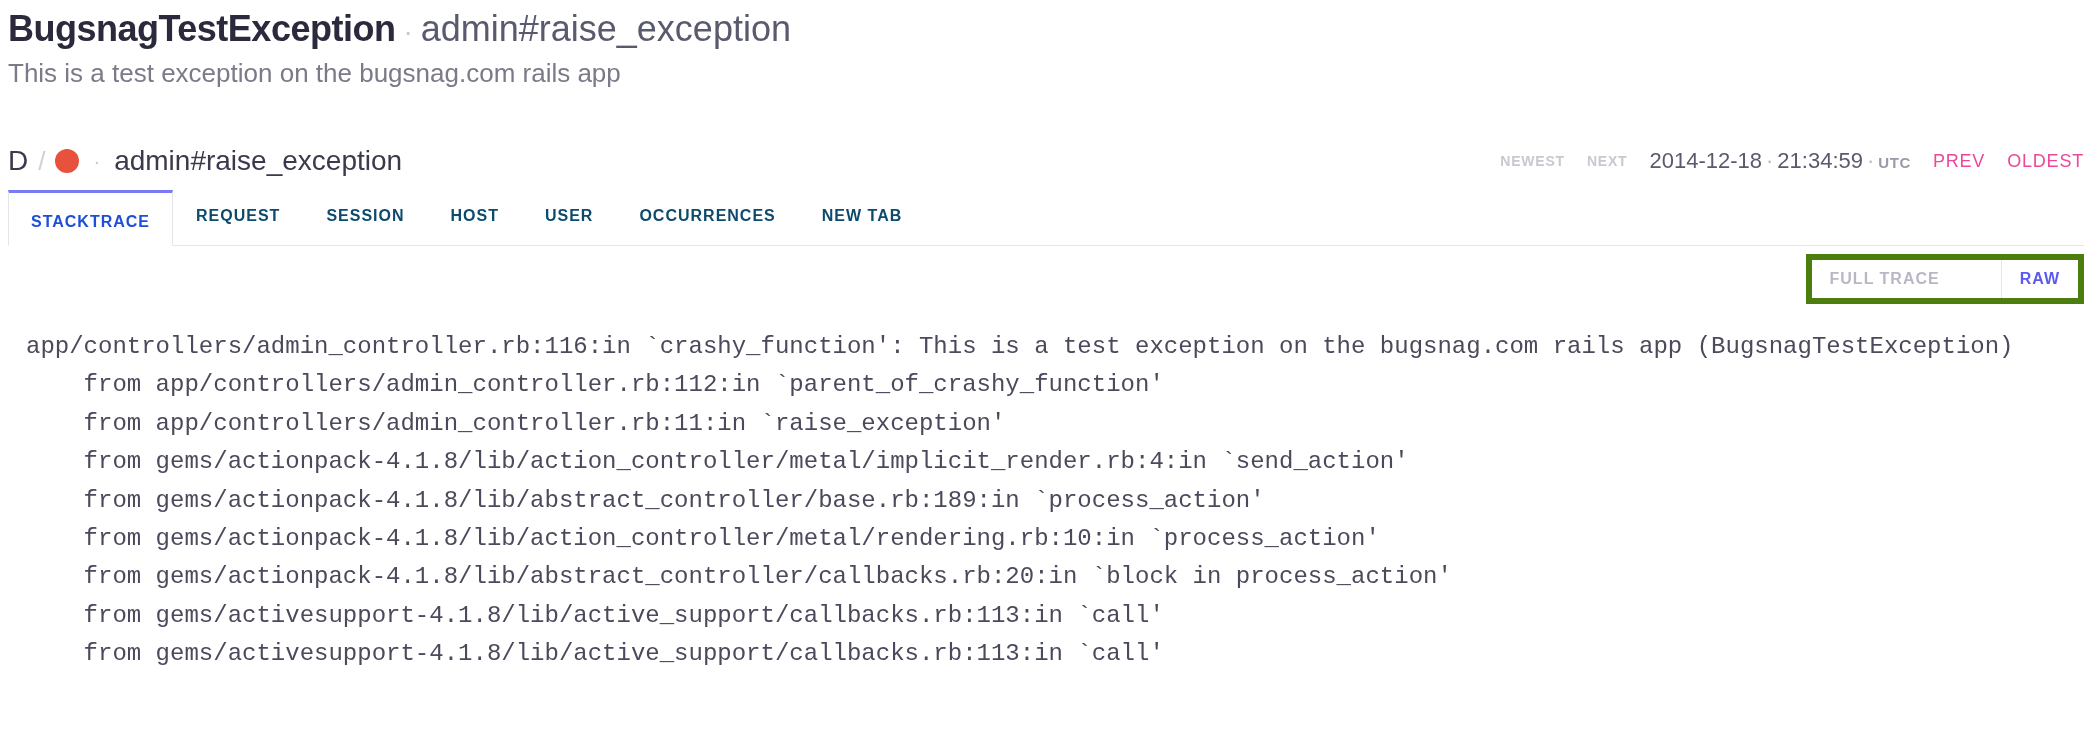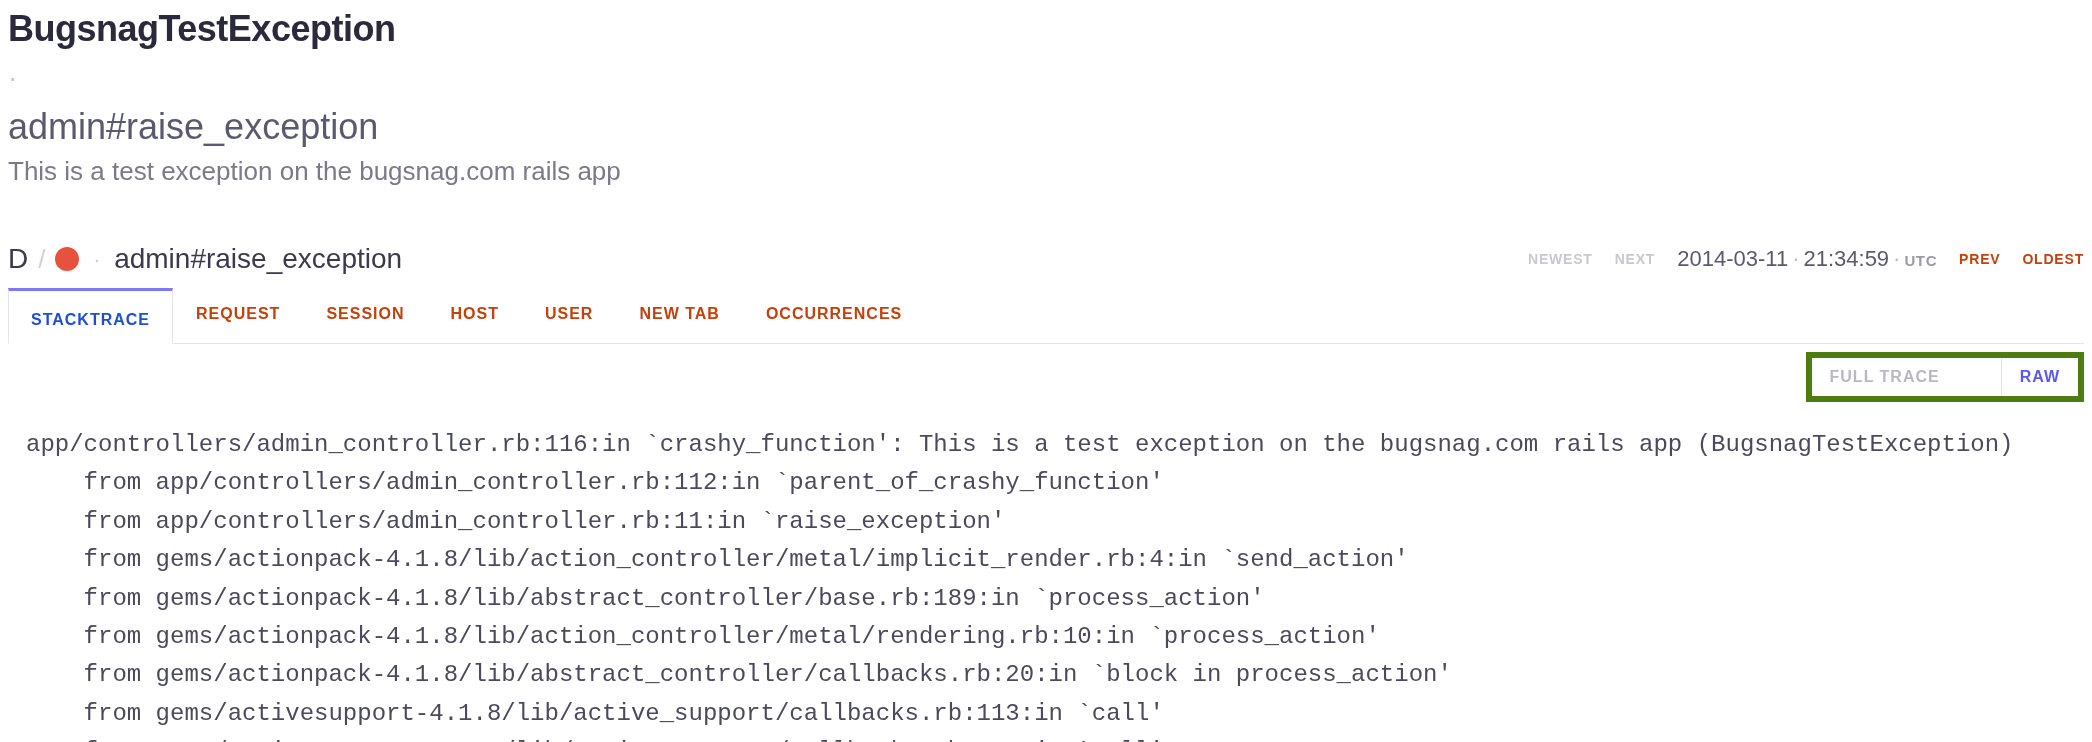--- a/index.html
+++ b/index.html
@@ -15,21 +15,20 @@
       font-size: 14px;
     }
     .header {
       margin-bottom: 18px;
     }
     .title-row {
       display: flex;
       align-items: baseline;
       gap: 12px;
       margin-bottom: 8px;
-      flex-direction: column;
     }
     .exception-class {
       font-size: 36px;
       font-weight: 700;
       color: #2a2a3c;
       letter-spacing: -0.5px;
     }
     .title-separator {
       color: #c8c8d0;
       font-size: 28px;
@@ -91,24 +90,24 @@
       gap: 22px;
     }
     .nav-link-disabled {
       font-size: 14px;
       letter-spacing: 0.8px;
       font-weight: 700;
       color: #c8c8d0;
       text-transform: uppercase;
     }
     .nav-link {
-      font-size: 14px;
+      font-size: 18px;
       letter-spacing: 0.8px;
-      font-weight: 700;
-      color: #c2410c;
+      font-weight: 400;
+      color: #ec4899;
       text-transform: uppercase;
       cursor: pointer;
     }
     .timestamp {
       font-size: 22px;
       color: #5a5a6e;
       white-space: nowrap;
     }
     .ts-sep {
       color: #b8b8c4;
@@ -122,21 +121,21 @@
     }
     .tabs-row {
       display: flex;
       border-bottom: 1px solid #e4e4ea;
       gap: 0;
     }
     .tab {
       font-size: 16px;
       letter-spacing: 1px;
       font-weight: 700;
-      color: #c2410c;
+      color: #0c4a6e;
       padding: 16px 22px 14px 22px;
       text-transform: uppercase;
       cursor: pointer;
       border: 1px solid transparent;
       border-bottom: none;
       position: relative;
       top: 1px;
     }
     .tab.active {
       color: #1d4ed8;
@@ -200,35 +199,35 @@
     <span class="diag-letter">D</span>
     <span class="diag-slash">/</span>
     <span class="status-dot"></span>
     <span class="event-dot-sep">·</span>
     <span class="event-context">admin#raise_exception</span>
   </div>
   <div class="event-right">
     <span class="nav-link-disabled">NEWEST</span>
     <span class="nav-link-disabled">NEXT</span>
     <span class="timestamp">
-      <span>2014-03-11</span><span class="ts-sep">·</span><span>21:34:59</span><span class="ts-sep">·</span><span class="tz">UTC</span>
+      <span>2014-12-18</span><span class="ts-sep">·</span><span>21:34:59</span><span class="ts-sep">·</span><span class="tz">UTC</span>
     </span>
     <span class="nav-link">PREV</span>
     <span class="nav-link">OLDEST</span>
   </div>
 </div>
 
 <div class="tabs-row">
   <div class="tab active">STACKTRACE</div>
   <div class="tab">REQUEST</div>
   <div class="tab">SESSION</div>
   <div class="tab">HOST</div>
   <div class="tab">USER</div>
+  <div class="tab">OCCURRENCES</div>
   <div class="tab">NEW TAB</div>
-  <div class="tab">OCCURRENCES</div>
 </div>
 
 <div class="trace-toggle-row">
   <div class="toggle-group">
     <div class="toggle-btn">FULL TRACE</div>
     <div class="toggle-btn active">RAW</div>
   </div>
 </div>
 
 <pre class="stacktrace">app/controllers/admin_controller.rb:116:in `crashy_function': This is a test exception on the bugsnag.com rails app (BugsnagTestException)

